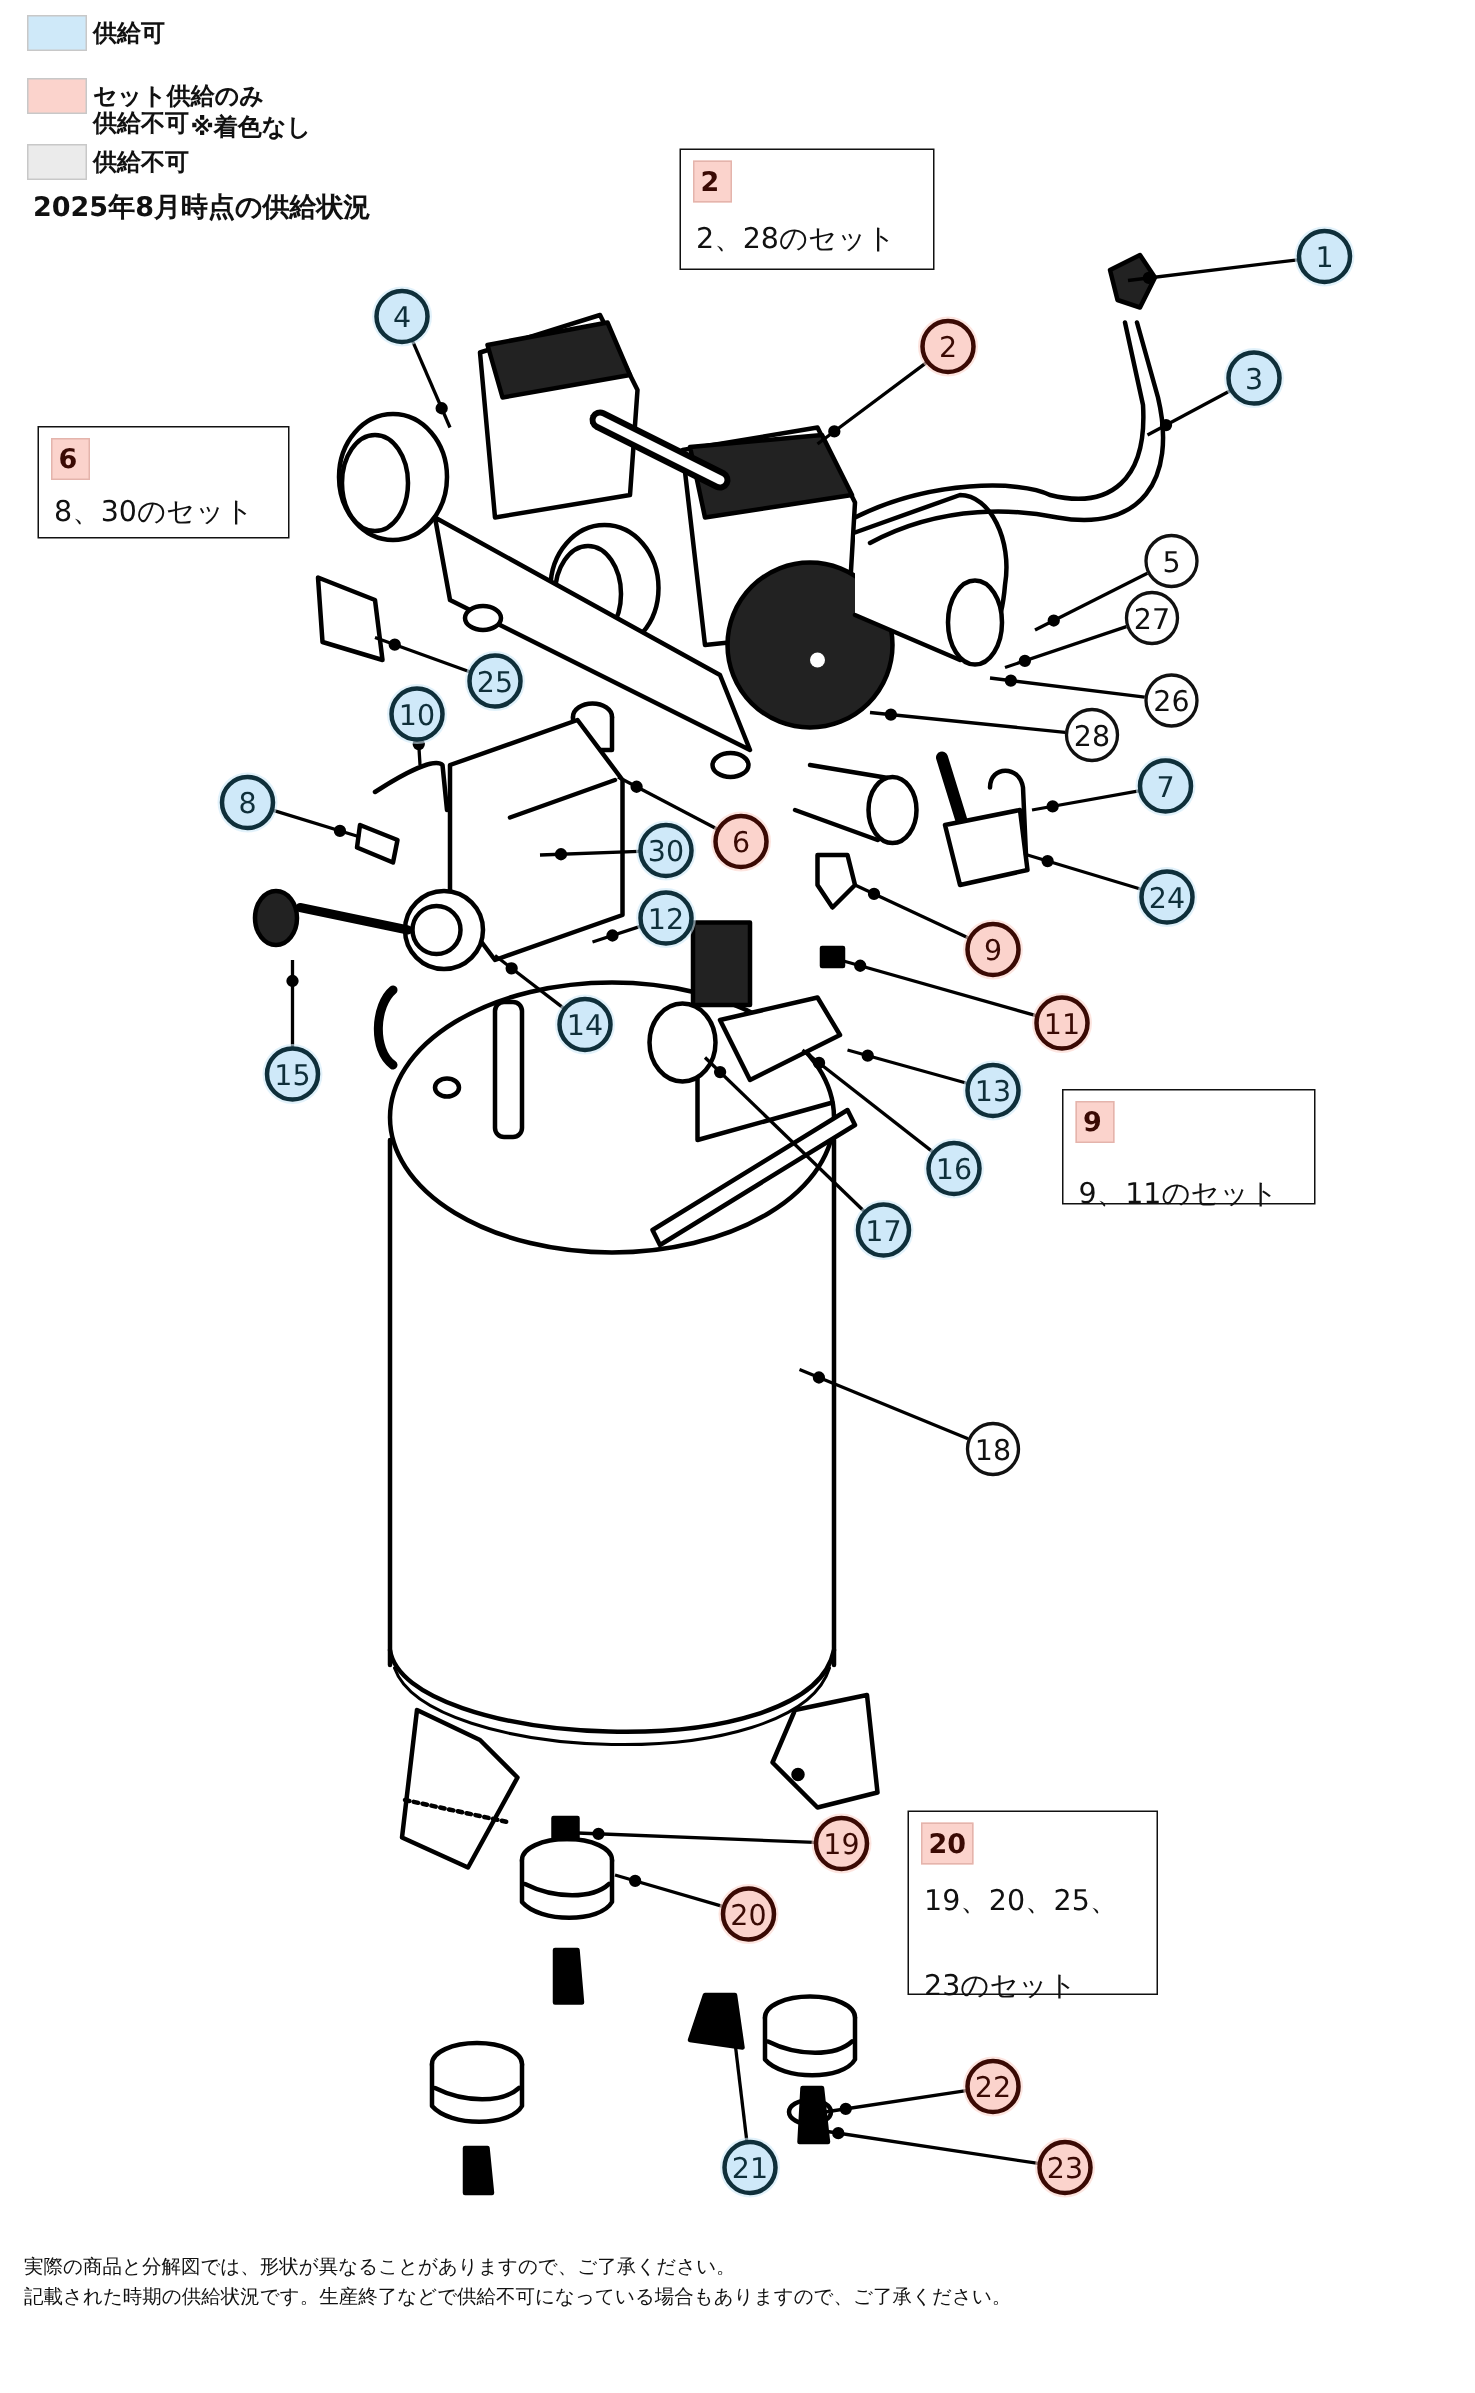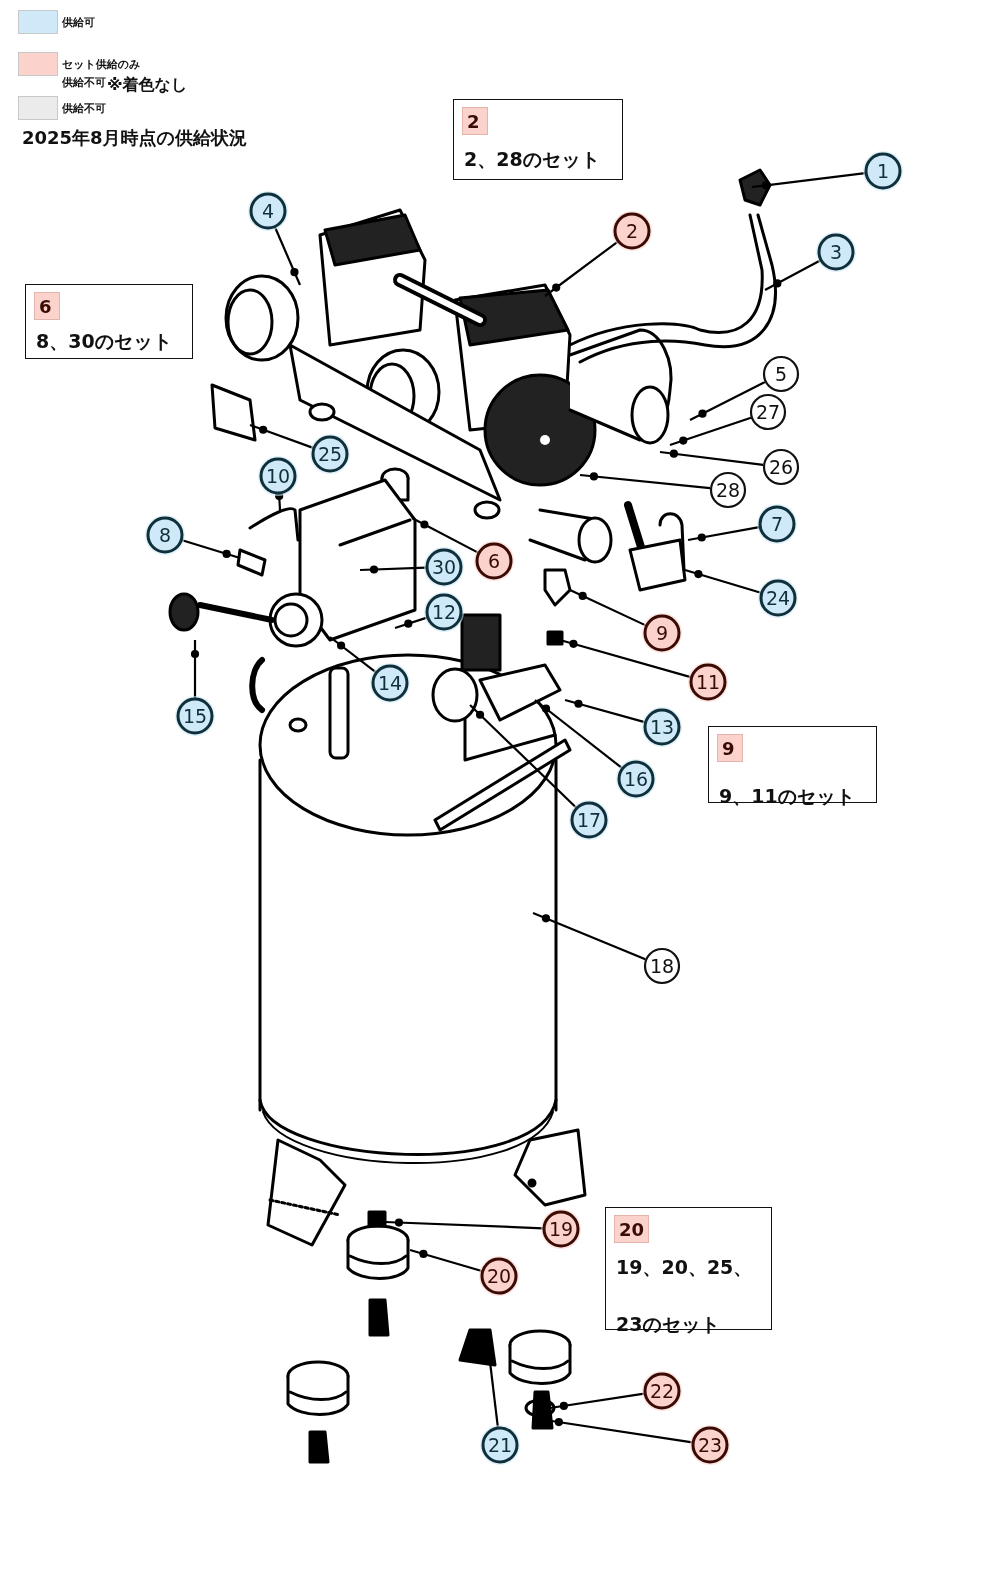--- a/index.html
+++ b/index.html
@@ -2,29 +2,29 @@
 <html><head>
 <meta charset="utf-8">
 <style>
   html, body { margin: 0; padding: 0; background: #ffffff; }
   body { width: 983px; height: 1595px; position: relative; overflow: hidden;
          font-family: "DejaVu Sans", "Liberation Sans", sans-serif; color: #111; }
   .legend { position: absolute; left: 18px; top: 8px; }
   .legend-row { position: absolute; left: 0; display: flex; align-items: center; white-space: nowrap; }
   .swatch { width: 40px; height: 24px; box-sizing: border-box; border: 1px solid #c8c8c8; margin-right: 4px; }
   .swatch.none { border-color: transparent; }
-  .legend-label { font-size: 11px; font-weight: bold; }
+  .legend-label { font-size: 16px; font-weight: bold; }
   .legend-note { font-size: 16px; font-weight: bold; margin-left: 1px; position: relative; top: 3px; }
   .legend-date { position: absolute; left: 4px; top: 118px; font-size: 18px; font-weight: bold; white-space: nowrap; }
 
   .setbox { position: absolute; border: 1.5px solid #111; background: #fff; box-sizing: border-box; }
   .setbox .badge { position: absolute; left: 8px; top: 7px; height: 28px; min-width: 26px; padding: 0 4px; box-sizing: border-box;
                    background: #fbd3cc; border: 1px solid #e4b4ac; color: #3a0a04;
                    font-size: 18px; font-weight: bold; line-height: 27px; }
-  .setbox .desc { position: absolute; left: 10px; font-size: 19px; font-weight: bold; line-height: 38px; white-space: nowrap; text-align: center; }
+  .setbox .desc { position: absolute; left: 10px; font-size: 19px; font-weight: normal; line-height: 38px; white-space: nowrap; text-align: center; }
 
   svg#diagram { position: absolute; left: 0; top: 0; }
   .callout-num { font-family: "DejaVu Sans", sans-serif; font-size: 19px; }
 
   .notes { position: absolute; left: 16px; top: 1502px; font-size: 13px; line-height: 20px; white-space: nowrap; }
 </style>
 </head>
 <body>
 
 <div class="legend">
@@ -355,13 +355,15 @@
   <span class="badge">9</span>
   <span class="desc" style="top:50px">9、11のセット</span>
 </div>
 <div class="setbox" style="left:605px; top:1207px; width:167px; height:123px;">
   <span class="badge">20</span>
   <span class="desc" style="top:40px">19、20、25、</span>
   <span class="desc" style="top:97px">23のセット</span>
 </div>
 
 <div class="notes">
+  <div>実際の商品と分解図では、形状が異なることがありますので、ご了承ください。</div>
+  <div>記載された時期の供給状況です。生産終了などで供給不可になっている場合もありますので、ご了承ください。</div>
 </div>
 
 </body></html>

